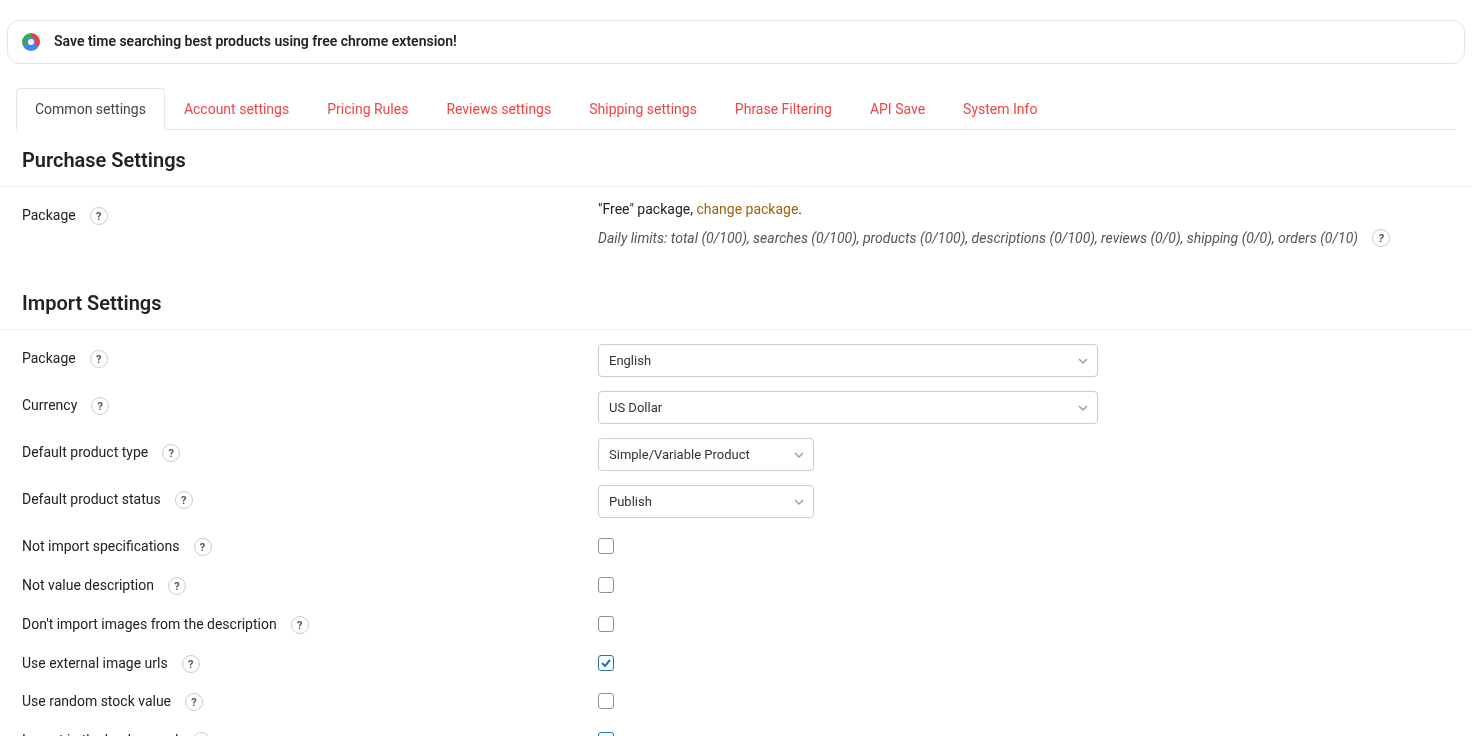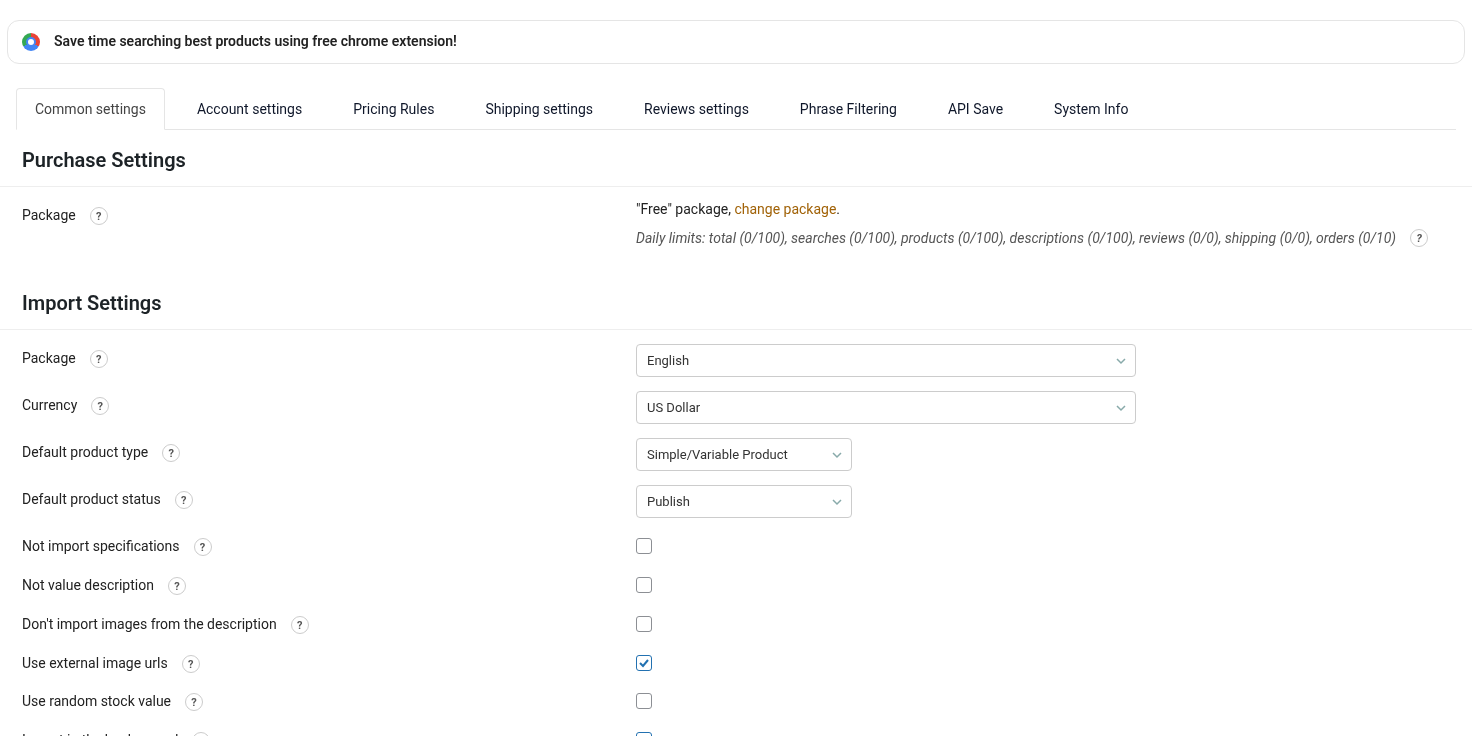--- a/index.html
+++ b/index.html
@@ -34,25 +34,24 @@
       background: #fff;
       border-radius: 50%;
       border: 2px solid #4285F4;
     }
     .banner-text { font-weight: 600; color: #222; }
     .tabs {
       display: flex;
       border-bottom: 1px solid #e5e5e5;
       margin: 24px 16px 0 16px;
       padding: 0;
-      gap: 13px;
     }
     .tab {
       padding: 12px 18px;
-      color: #0f172a;
+      color: #ef4444;
       cursor: pointer;
       border: 1px solid transparent;
       border-bottom: none;
       margin-bottom: -1px;
     }
     .tab.active {
       color: #444;
       border-color: #e5e5e5;
       border-bottom: 1px solid #fff;
       background: #fff;
@@ -63,21 +62,20 @@
       font-weight: 600;
       color: #1d2327;
       padding: 18px 22px 14px 22px;
       border-bottom: 1px solid #eee;
     }
     .section-title.nb { margin-top: 26px; }
     .form-row {
       display: flex;
       padding: 0 22px;
       margin-top: 14px;
-      gap: 38px;
     }
     .form-label {
       width: 576px;
       flex-shrink: 0;
       color: #222;
       padding-top: 6px;
       display: flex;
       align-items: flex-start;
     }
     .form-control { flex: 1; }
@@ -149,22 +147,22 @@
 
 <div class="banner">
   <span class="chrome-icon"></span>
   <span class="banner-text">Save time searching best products using free chrome extension!</span>
 </div>
 
 <div class="tabs" id="tabs">
     <div class="tab active">Common settings</div>
     <div class="tab">Account settings</div>
     <div class="tab">Pricing Rules</div>
+    <div class="tab">Reviews settings</div>
     <div class="tab">Shipping settings</div>
-    <div class="tab">Reviews settings</div>
     <div class="tab">Phrase Filtering</div>
     <div class="tab">API Save</div>
     <div class="tab">System Info</div>
   </div>
 
 <div>
   <h2 class="section-title">Purchase Settings</h2>
   <div class="form-row">
     <div class="form-label">
       <span>Package</span>

